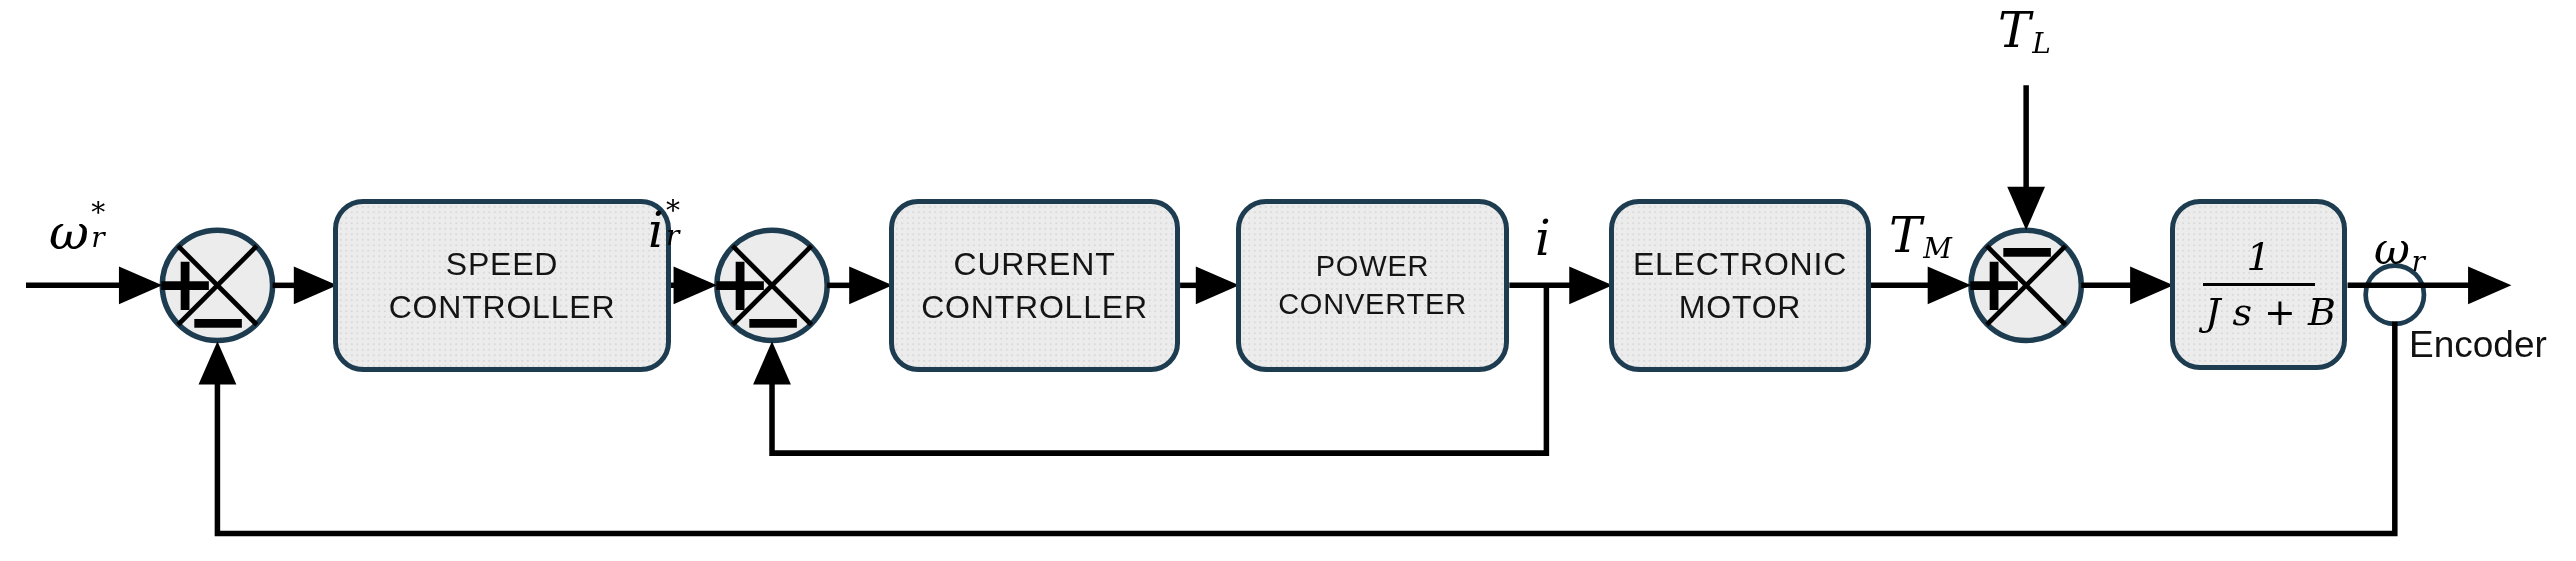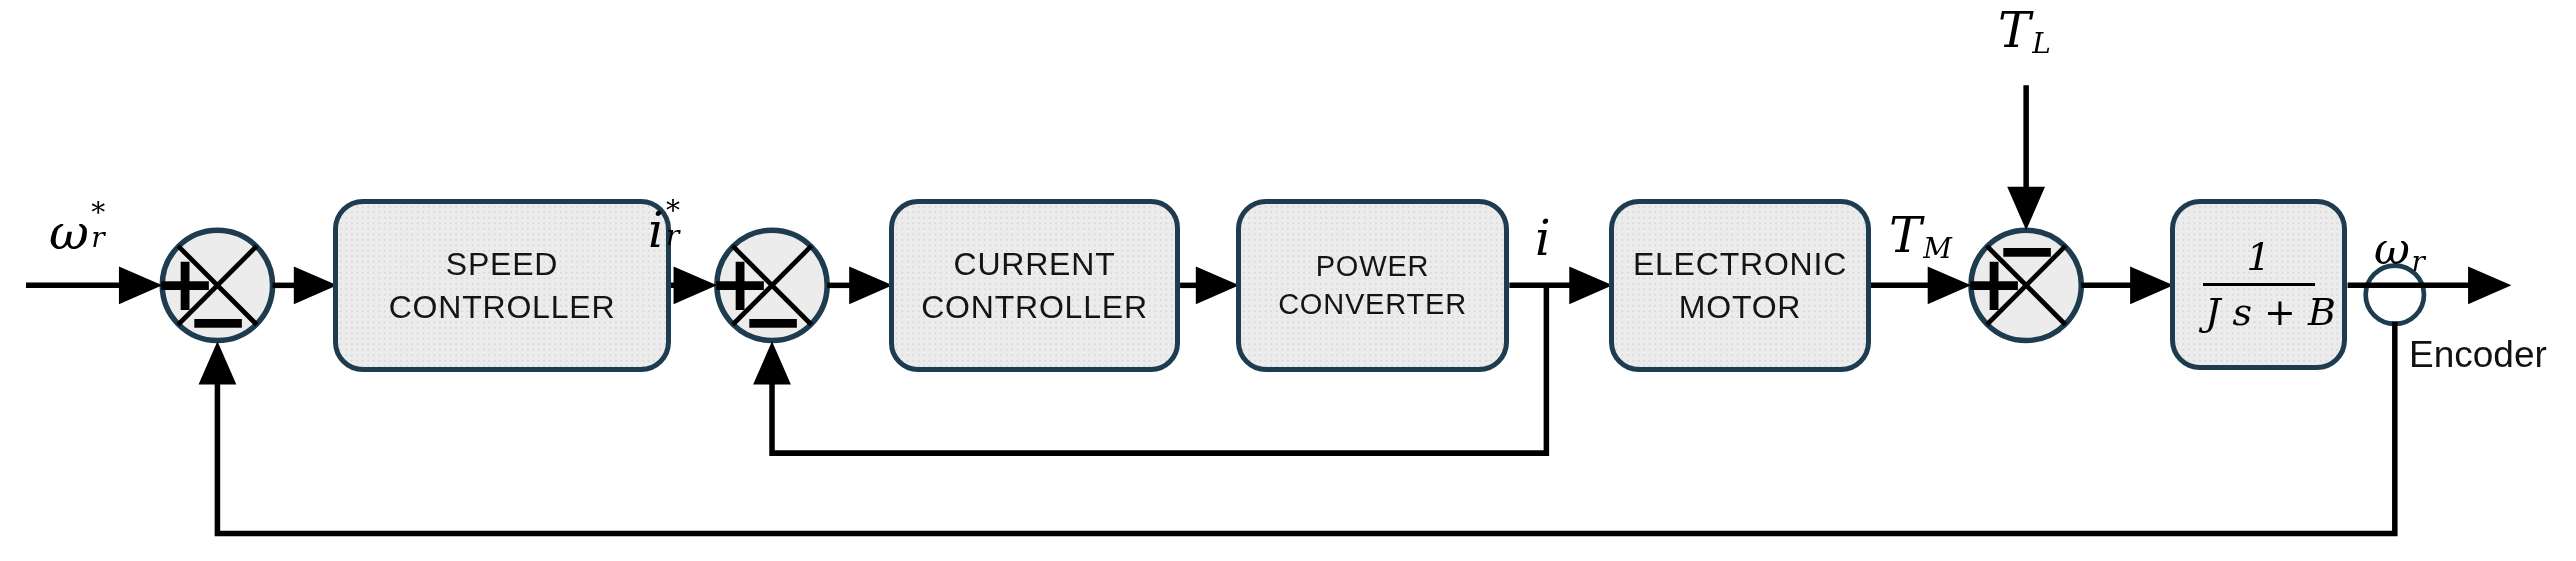--- a/index.html
+++ b/index.html
@@ -240,16 +240,16 @@
   <div class="math" style="left:1998px; top:6.3px;">
     <span class="base">T</span>
     <span class="subonly">L</span>
   </div>
 
   <div class="math" style="left:2374px; top:227px;">
     <span class="base" style="font-size:44px;">ω</span>
     <span class="subonly" style="margin-top:20.5px;">r</span>
   </div>
 
-  <div class="encoder-label" style="left:2409px; top:334px;">Encoder</div>
+  <div class="encoder-label" style="left:2409px; top:324px;">Encoder</div>
 
 </div>
 
 
 </body></html>

